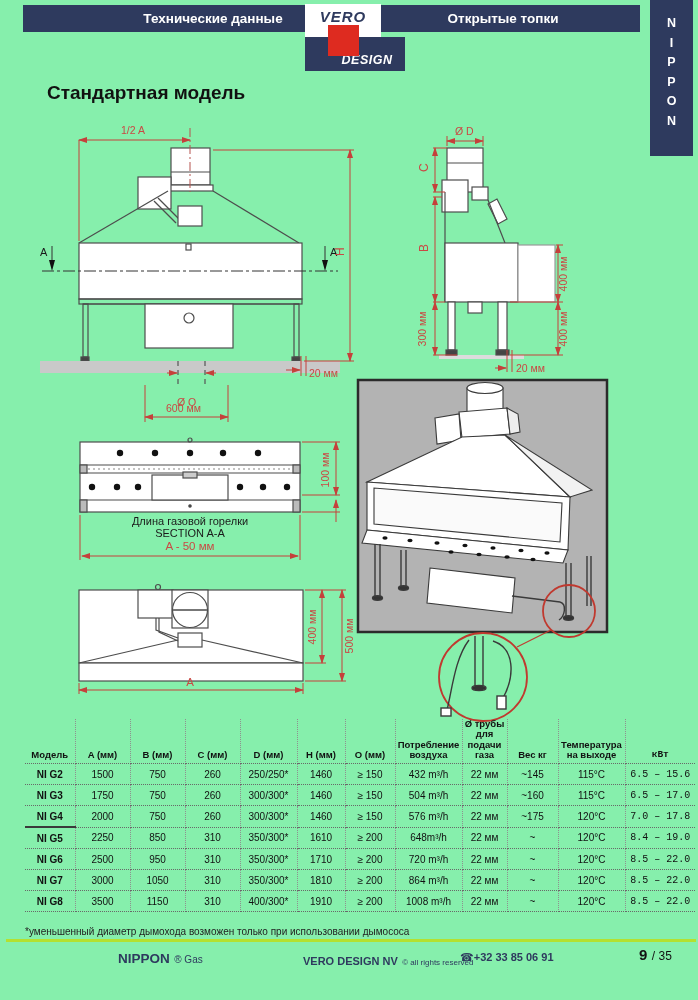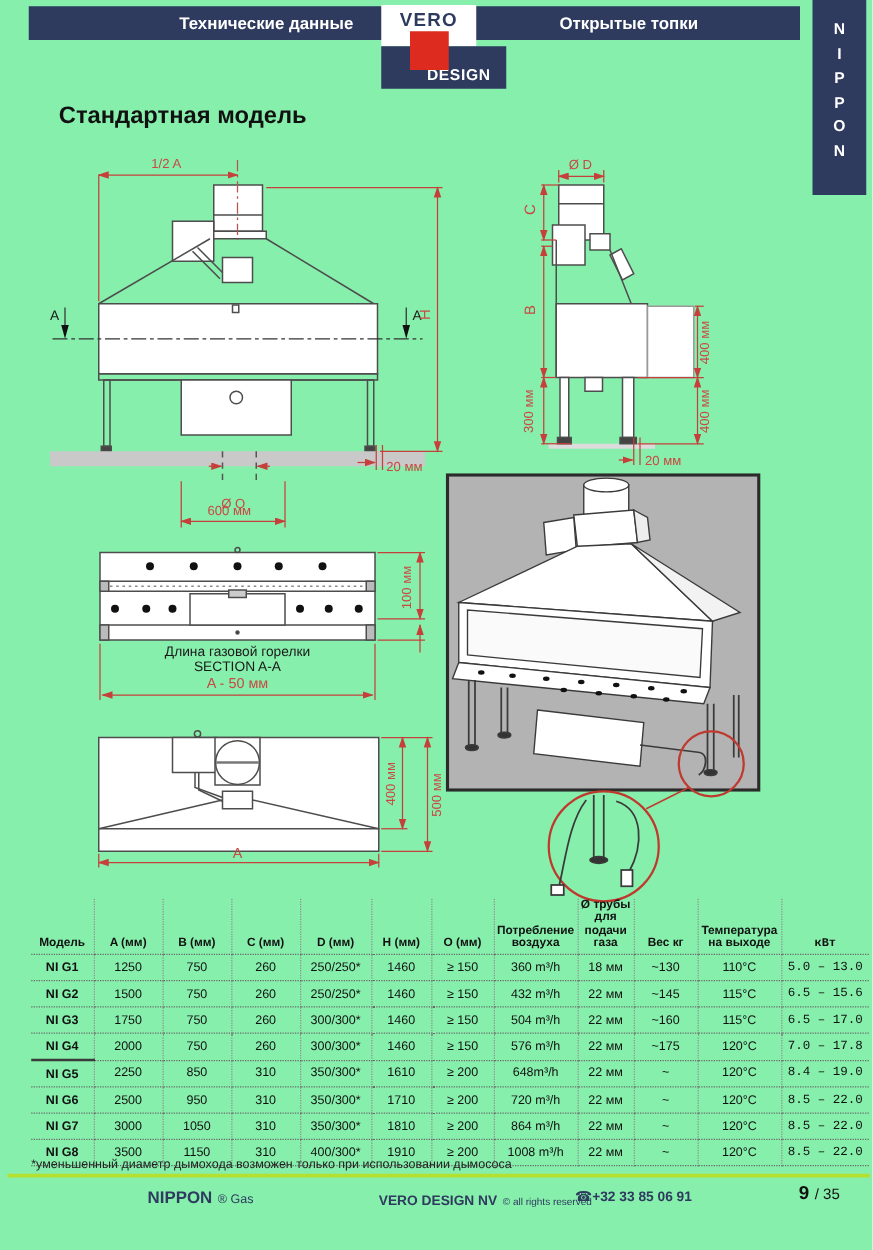--- a/index.html
+++ b/index.html
@@ -6,21 +6,21 @@
   body{font-family:"Liberation Sans","DejaVu Sans",sans-serif;}
   #page{position:relative;width:698px;height:1000px;background:#86efac;overflow:hidden;}
   .abs{position:absolute;}
 
   
   #header-bar{left:23px;top:5px;width:617px;height:27px;background:#2e3a5e;}
   .header-tab{position:absolute;top:0;height:27px;line-height:27px;color:#fff;
     font-weight:bold;font-size:13.5px;text-align:center;}
   #tab-left{left:50px;width:280px;}
   #tab-right{left:355px;width:250px;}
-  #logo{left:305px;top:4px;width:76px;height:67px;}
+  #logo{left:305px;top:4px;width:76px;height:67px;font-style:italic;}
   #logo-top{position:absolute;left:0;top:0;width:76px;height:33px;background:#fff;text-align:center;}
   #logo-top span{color:#2e3a5e;font-weight:bold;font-size:15px;letter-spacing:1px;line-height:26px;}
   #logo-bottom{position:absolute;left:0;top:33px;width:76px;height:34px;background:#2e3a5e;text-align:center;padding-left:24px;}
   #logo-bottom span{color:#fff;font-weight:bold;font-size:12.5px;line-height:46px;letter-spacing:.5px;}
   #logo-square{position:absolute;left:23px;top:21px;width:31px;height:31px;background:#de2b20;}
   #nippon-bar{left:650px;top:0;width:43px;height:156px;background:#2e3a5e;text-align:center;padding-top:14px;box-sizing:border-box;}
   #nippon-bar div{color:#fff;font-weight:bold;font-size:12.5px;line-height:19.5px;}
 
   #page-title{left:47px;top:82px;font-size:19px;font-weight:bold;color:#111;}
 
@@ -381,34 +381,20 @@
             <th>O (мм)</th>
             <th>Потребление воздуха</th>
             <th>Ø трубы для подачи газа</th>
             <th>Вес кг</th>
             <th>Температура на выходе</th>
             <th>кВт</th>
           </tr>
         </thead>
       <tbody id="tbody">
           <tr>
-            <td class="model">NI G1</td>
-            <td>1250</td>
-            <td>750</td>
-            <td>260</td>
-            <td>250/250*</td>
-            <td>1460</td>
-            <td>≥ 150</td>
-            <td>360 m³/h</td>
-            <td>18 мм</td>
-            <td>~130</td>
-            <td>110°C</td>
-            <td>5.0 – 13.0</td>
-          </tr>
-          <tr>
             <td class="model">NI G2</td>
             <td>1500</td>
             <td>750</td>
             <td>260</td>
             <td>250/250*</td>
             <td>1460</td>
             <td>≥ 150</td>
             <td>432 m³/h</td>
             <td>22 мм</td>
             <td>~145</td>

